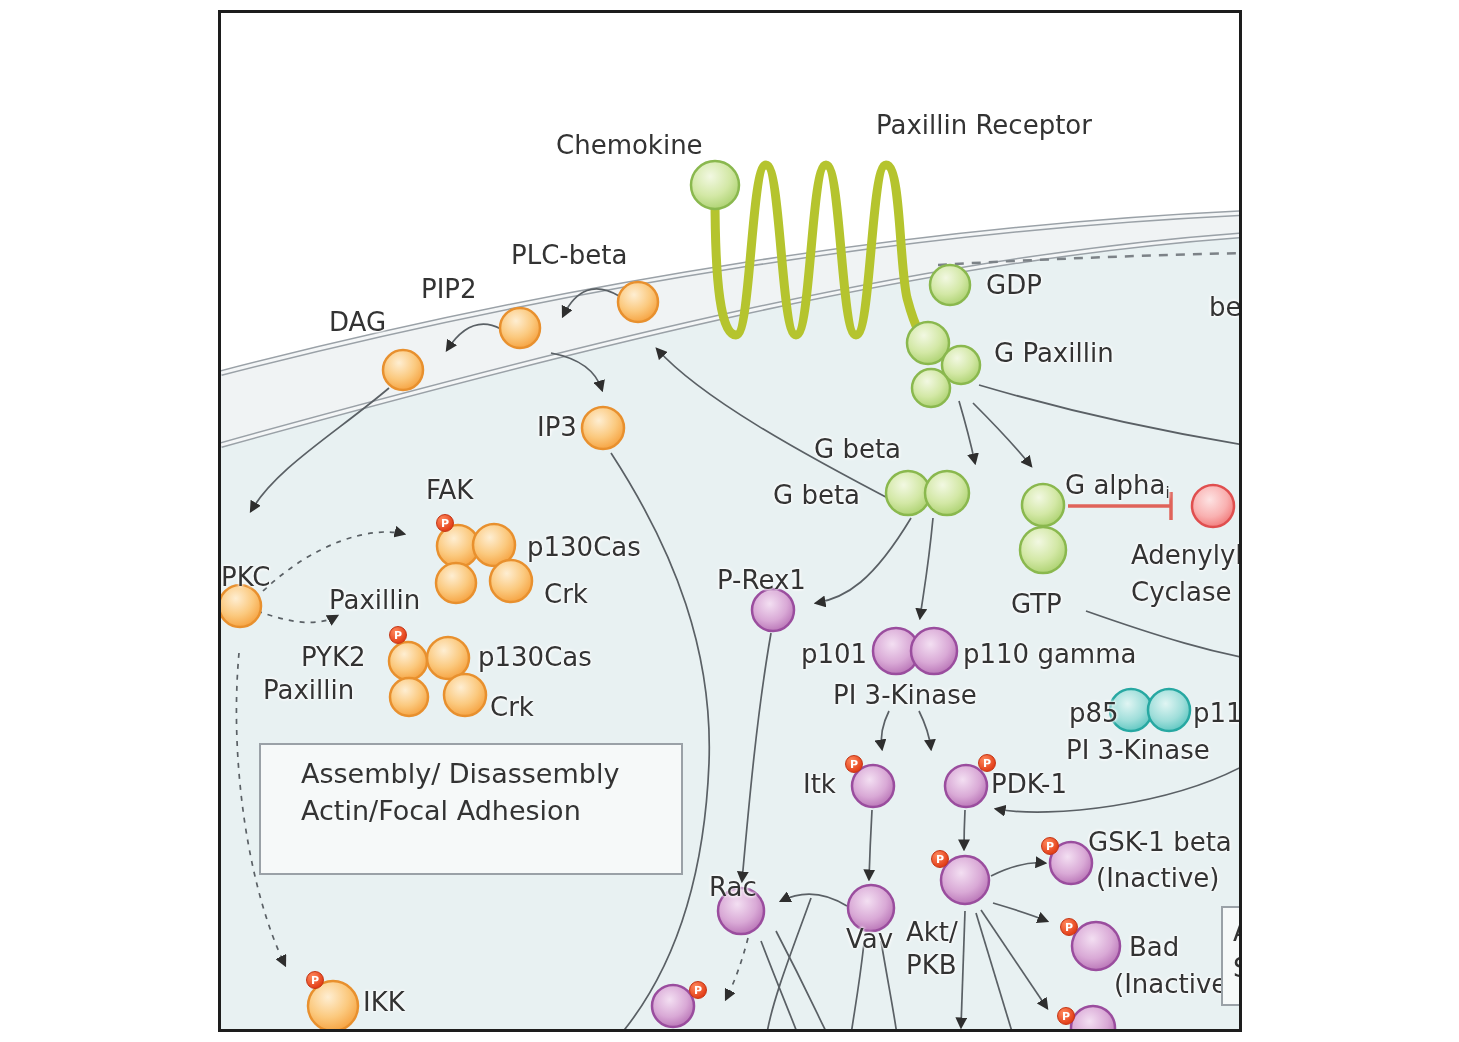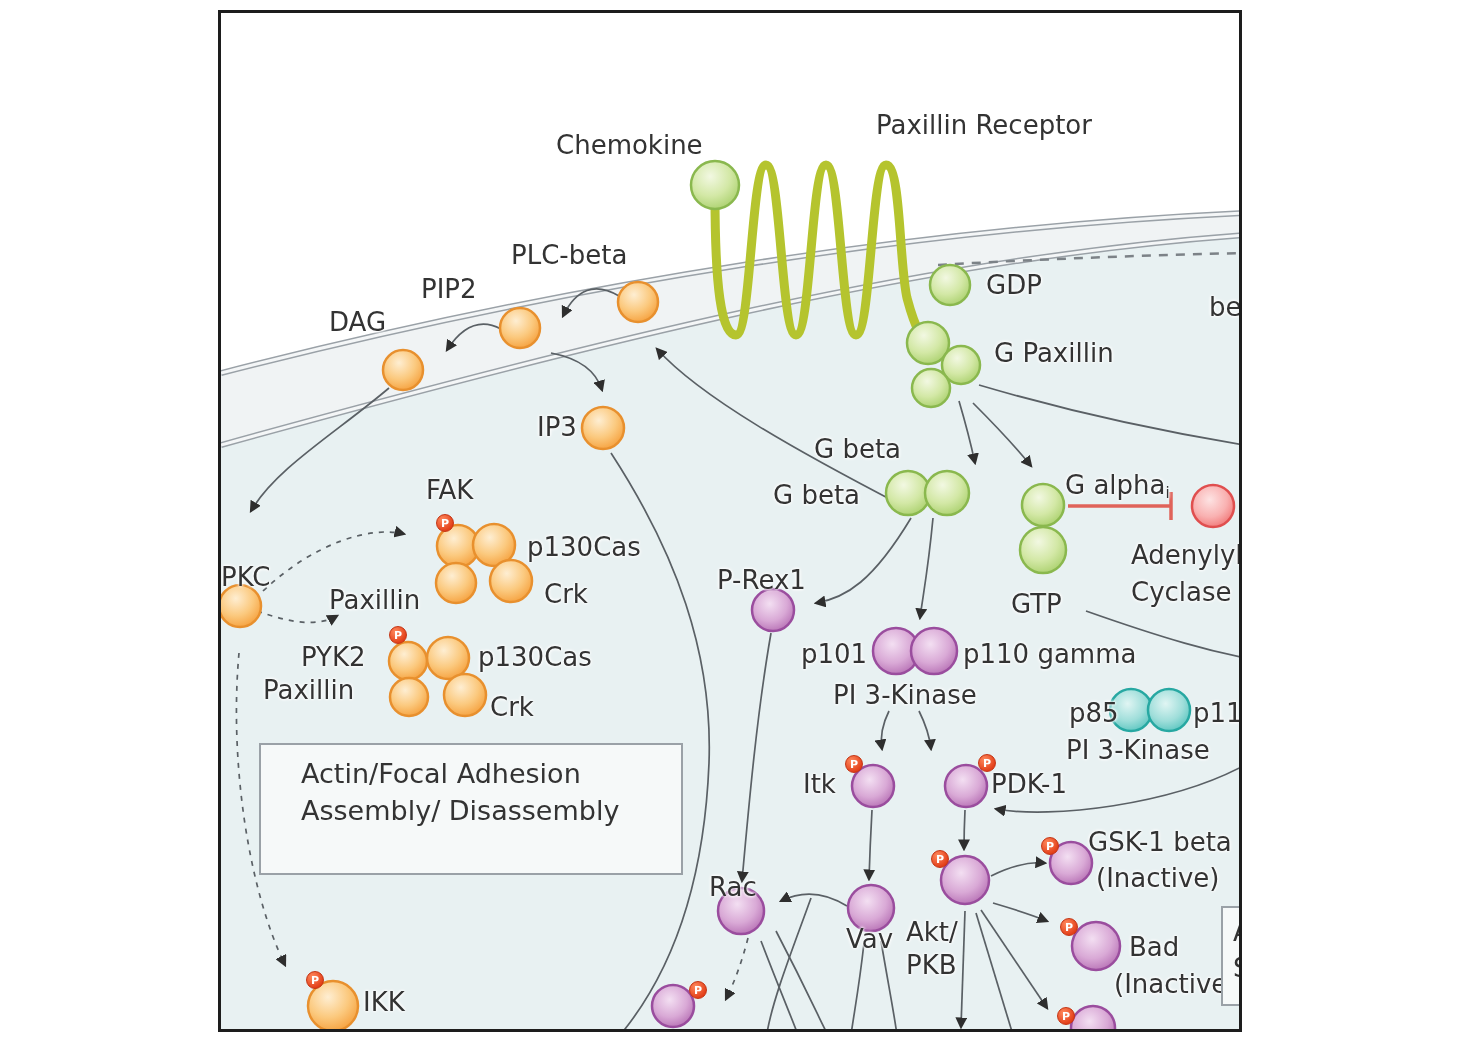--- a/index.html
+++ b/index.html
@@ -223,22 +223,22 @@
   <div class="label" style="left:625px;top:912px">Vav</div>
   <div class="label" style="left:488px;top:860px">Rac</div>
   <div class="label" style="left:685px;top:905px">Akt/</div>
   <div class="label" style="left:685px;top:938px">PKB</div>
   <div class="label" style="left:867px;top:815px">GSK-1 beta</div>
   <div class="label" style="left:875px;top:851px">(Inactive)</div>
   <div class="label" style="left:908px;top:920px">Bad</div>
   <div class="label" style="left:893px;top:957px">(Inactive)</div>
 
   <div class="info-box">
+    <div class="line">Assembly/ Disassembly</div>
     <div class="line">Actin/Focal Adhesion</div>
-    <div class="line">Assembly/ Disassembly</div>
   </div>
 
   <div class="side-box">
     <div class="line">A</div>
     <div class="line">S</div>
   </div>
 
  </div>
 </div>
 

